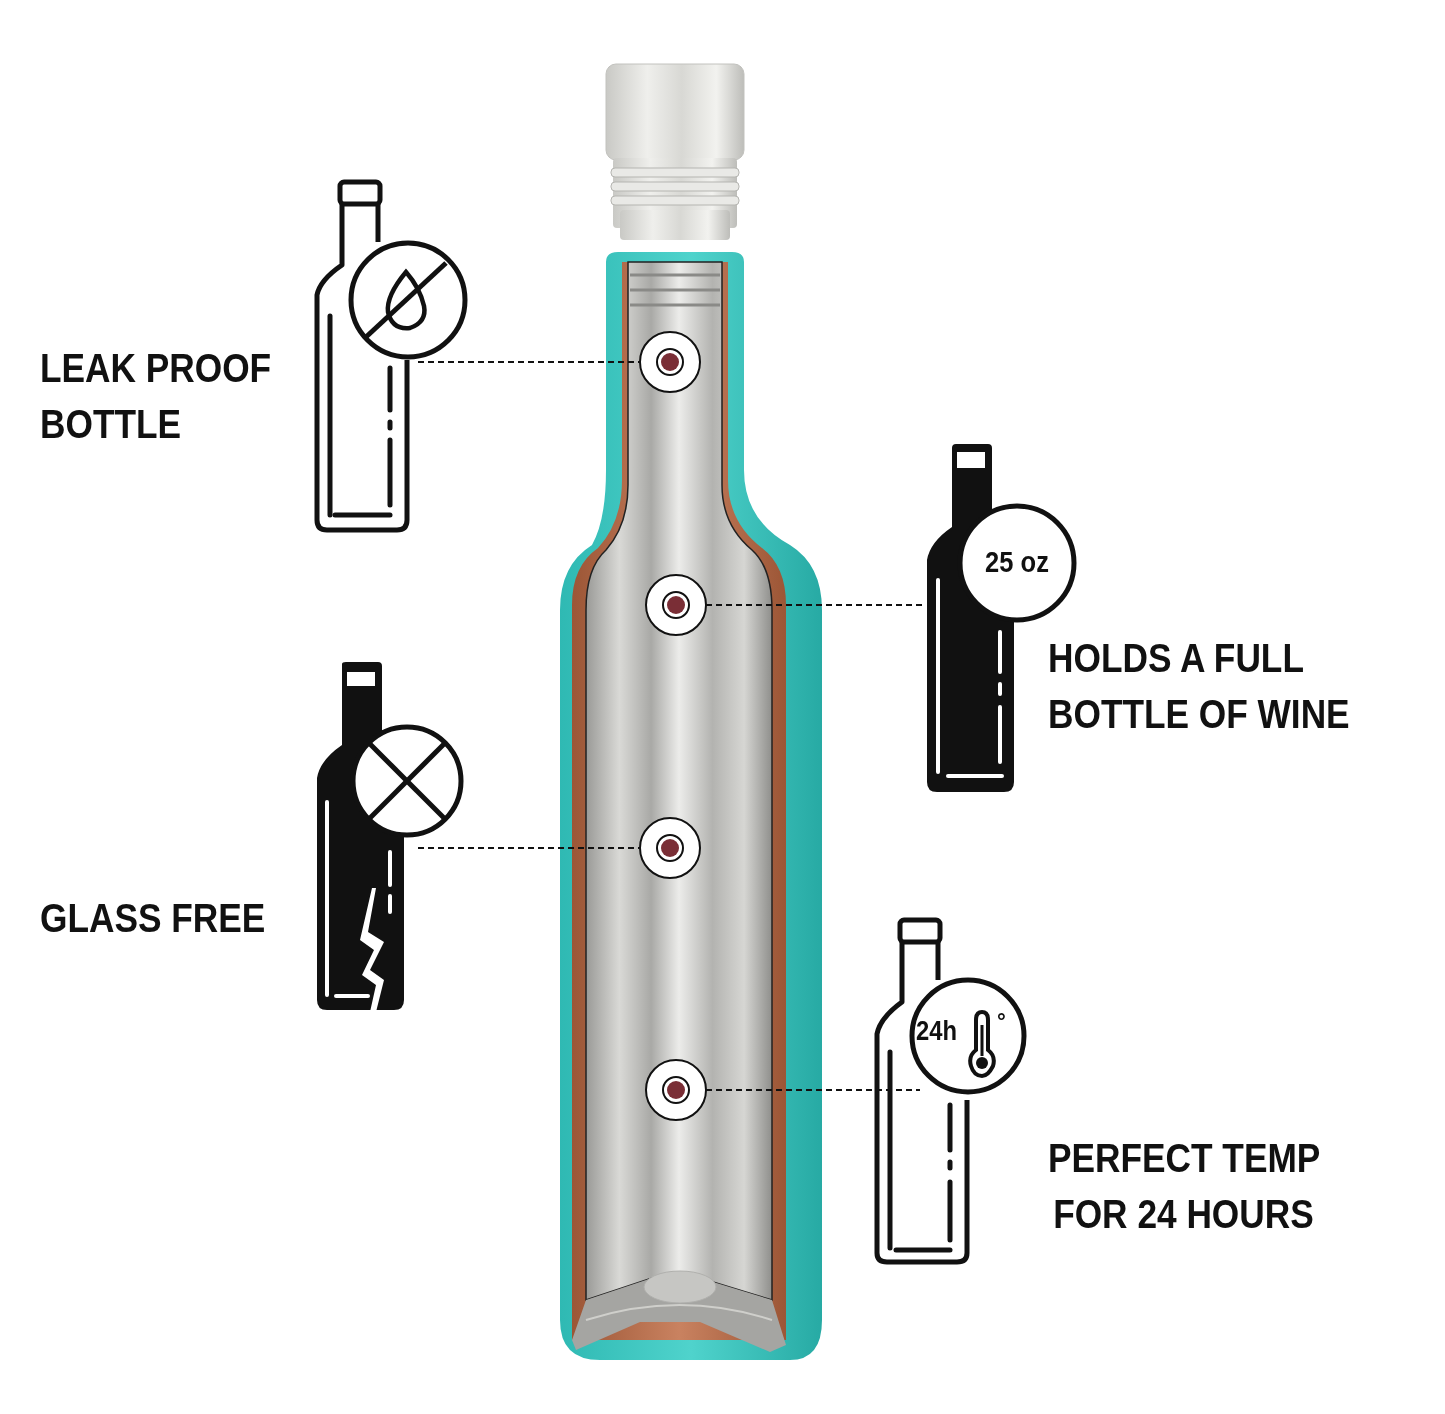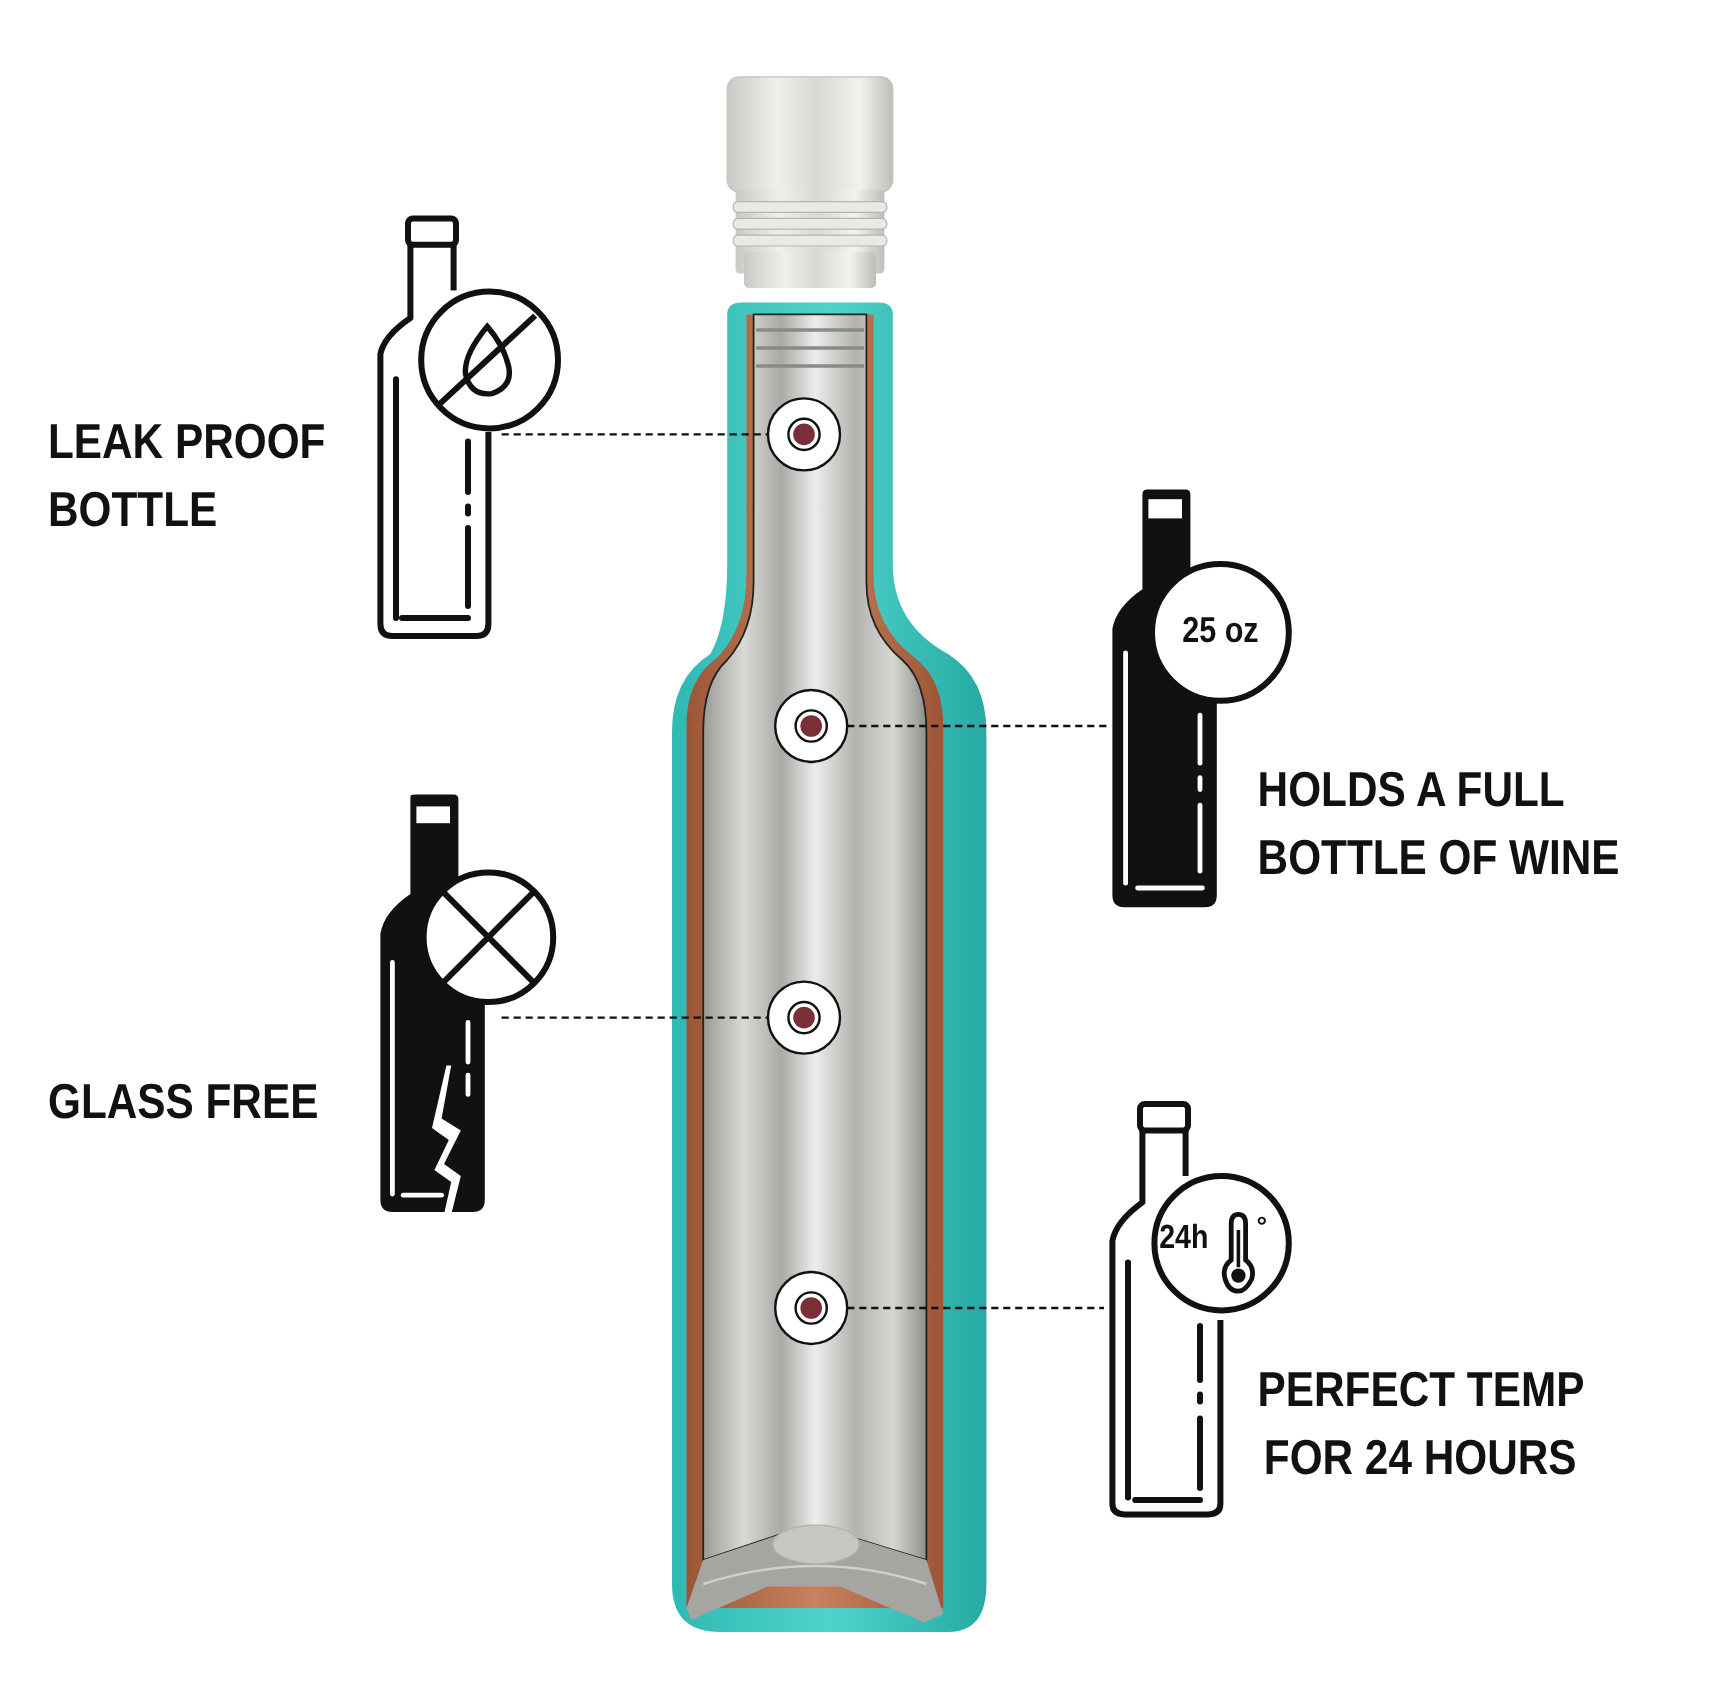--- a/index.html
+++ b/index.html
@@ -157,39 +157,39 @@
     </g>
     <path d="M72 238 L60 290 L74 300 L62 325 L76 335 L70 362 L76 362 L84 330 L70 320 L84 292 L68 282 L76 238 Z" fill="#fff"></path>
     <g>
       <circle cx="107" cy="131" r="54" fill="#fff" stroke="#111" stroke-width="5"></circle>
       <line x1="69" y1="93" x2="145" y2="169" stroke="#111" stroke-width="5"></line>
       <line x1="145" y1="93" x2="69" y2="169" stroke="#111" stroke-width="5"></line>
     </g>
   </svg>
 </div>
 
-<div class="abs" style="left:910px;top:396px;width:180px;height:370px;">
+<div class="abs" style="left:910px;top:432px;width:180px;height:370px;">
   <svg width="180" height="370" viewBox="0 0 180 370">
     <path d="M42 16 Q42 12 46 12 L78 12 Q82 12 82 16 L82 80 Q104 95 104 112 L104 350 Q104 360 94 360 L27 360 Q17 360 17 350 L17 128 Q20 110 42 95 Z" fill="#111"></path>
     <rect x="47" y="20" width="28" height="16" fill="#fff"></rect>
     <g stroke="#fff" stroke-width="4" stroke-linecap="round">
       <line x1="28" y1="148" x2="28" y2="340"></line>
       <line x1="38" y1="344" x2="92" y2="344"></line>
       <line x1="90" y1="200" x2="90" y2="240"></line>
       <line x1="90" y1="252" x2="90" y2="262"></line>
       <line x1="90" y1="275" x2="90" y2="330"></line>
     </g>
     <g>
       <circle cx="107" cy="131" r="57" fill="#fff" stroke="#111" stroke-width="5"></circle>
     </g>
   </svg>
   <div class="abs badge-text" style="left:62px;top:112px;width:90px;text-align:center;font-size:30px;line-height:36px;color:#111;transform:scaleX(0.85);">25 oz</div>
 </div>
 
-<div class="abs" style="left:910px;top:910px;width:180px;height:360px;">
+<div class="abs" style="left:860px;top:910px;width:180px;height:360px;">
   <svg width="180" height="360" viewBox="0 0 180 360">
     <g fill="none" stroke="#111" stroke-width="5" stroke-linejoin="round">
       <rect x="40" y="10" width="40" height="22" rx="4"></rect>
       <path d="M42 32 L42 92 Q20 108 17 124 L17 343 Q17 352 27 352 L97 352 Q107 352 107 343 L107 190"></path>
       <path d="M78 32 L78 70"></path>
     </g>
     <g stroke="#111" stroke-width="5" stroke-linecap="round">
       <line x1="30" y1="142" x2="30" y2="338"></line>
       <line x1="36" y1="340" x2="90" y2="340"></line>
       <line x1="90" y1="195" x2="90" y2="240"></line>

